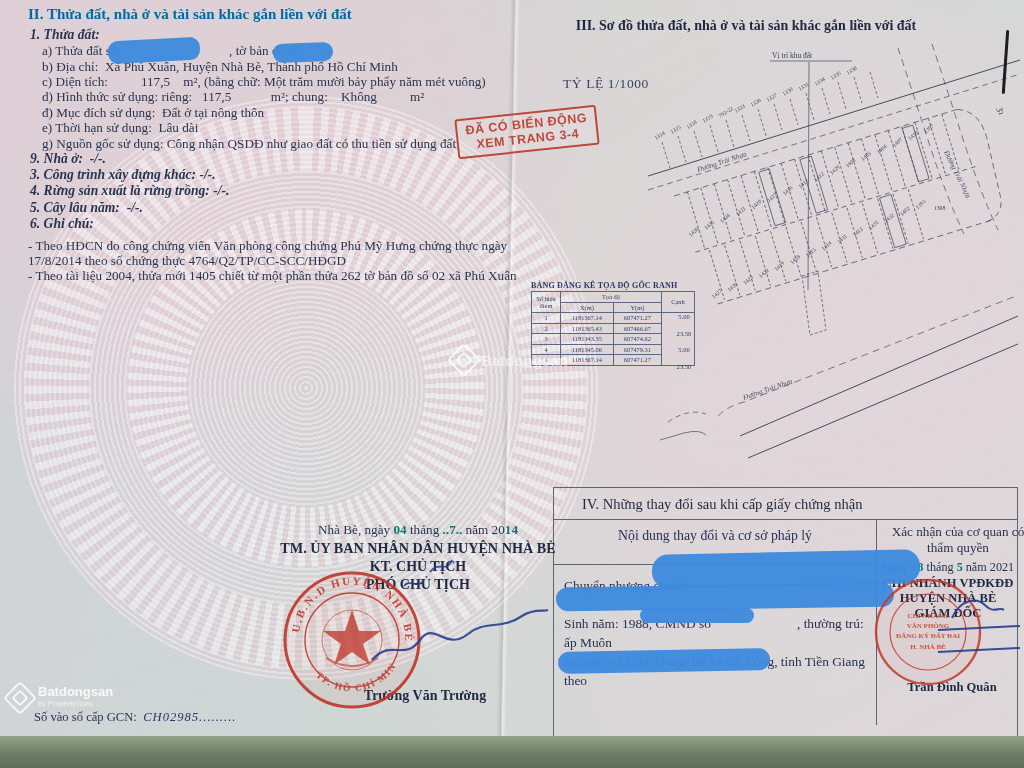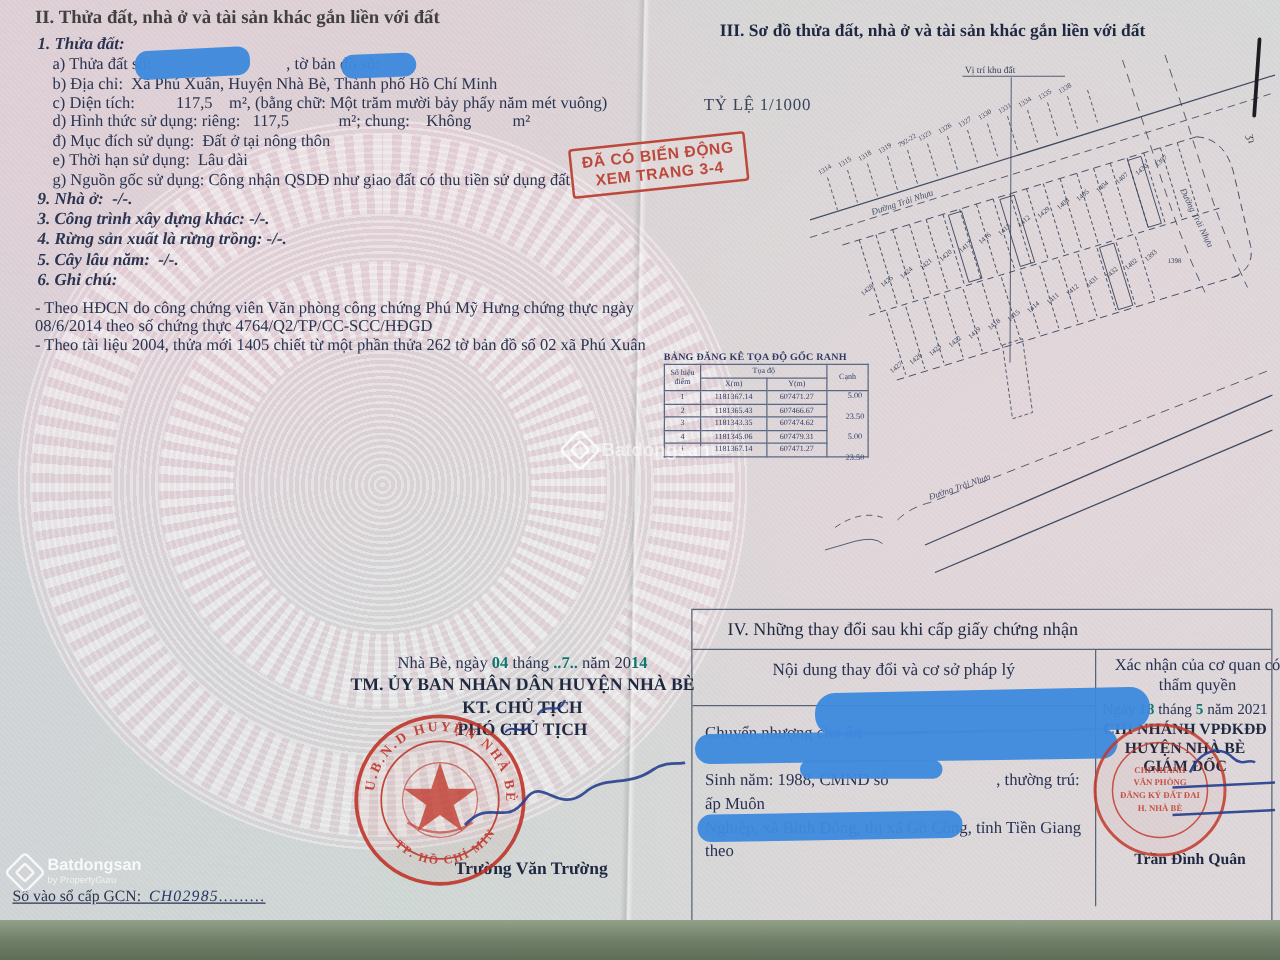--- a/index.html
+++ b/index.html
@@ -26,21 +26,21 @@
     background:repeating-conic-gradient(rgba(255,255,255,.5) 0 1.6deg, rgba(225,196,206,.34) 1.6deg 3.2deg);
     -webkit-mask:radial-gradient(circle, transparent 0 216px, #000 218px 280px, transparent 282px);
             mask:radial-gradient(circle, transparent 0 216px, #000 218px 280px, transparent 282px);}
   .fold{position:absolute;left:503px;top:-6px;width:10px;height:760px;transform:rotate(1.1deg);
     background:linear-gradient(90deg, rgba(0,0,0,0), rgba(40,60,60,.14) 45%, rgba(255,255,255,.5) 60%, rgba(0,0,0,0));}
   .surface{position:absolute;left:0;top:736px;width:1024px;height:32px;
     background:linear-gradient(180deg,#93a18a,#6d7d66 55%,#5e6e58);}
 
   
   .leftcol{position:absolute;left:24px;top:6px;width:496px;color:#2a3450;}
-  .leftcol .h{font-weight:bold;font-size:15px;color:#404040;margin:0 0 4px 4px;}
+  .leftcol .h{font-weight:bold;font-size:15px;color:#0369a1;margin:0 0 4px 4px;}
   .ln{font-size:13.2px;line-height:15.4px;white-space:pre-wrap;margin:0 0 0 18px;}
   .ln.item{font-weight:bold;font-style:italic;margin-left:6px;font-size:13.6px;line-height:16.2px;}
   .ln.note{margin-left:4px;line-height:15px;}
   .gap{display:inline-block;}
 
   .redact{position:absolute;background:#3e89dd;border-radius:10px;opacity:.96;}
 
   .stamp{position:absolute;left:456px;top:112px;transform:rotate(-6deg);border:2.5px solid #b93a2c;
     border-radius:3px;padding:3px 8px;color:#b93a2c;font-family:"Liberation Sans",sans-serif;
     font-weight:bold;font-size:12.5px;text-align:center;line-height:15px;letter-spacing:.5px;opacity:.9;background:rgba(255,240,238,.15);}
@@ -80,21 +80,21 @@
   .hand{color:#0f766e;}
   .hand.b{font-weight:bold;}
 
   
   .signblock{position:absolute;left:268px;top:522px;width:300px;text-align:center;color:#1e2840;}
   .signblock .date{font-size:13.2px;color:#2a3450;font-weight:normal;}
   .signblock .org{font-weight:bold;font-size:14.2px;margin-top:2px;}
   .signblock .t1,.signblock .t2{font-weight:bold;font-size:14px;margin-top:2px;}
   .signer-name{position:absolute;left:330px;top:688px;width:190px;text-align:center;font-weight:bold;font-size:14px;color:#1e2840;}
 
-  .gcn{position:absolute;left:10px;top:710px;font-size:12.6px;color:#2a3450;text-decoration:underline;}
+  .gcn{position:absolute;left:34px;top:710px;font-size:12.6px;color:#2a3450;}
   .gcn .val{font-style:italic;letter-spacing:1px;color:#273866;}
 
   
   .wm-center{position:absolute;left:452px;top:348px;color:rgba(255,255,255,.55);
     font-family:"Liberation Sans",sans-serif;font-weight:bold;font-size:15px;display:flex;align-items:center;gap:5px;}
   .wm-corner{position:absolute;left:8px;top:686px;color:rgba(255,255,255,.85);
     font-family:"Liberation Sans",sans-serif;line-height:12px;display:flex;gap:6px;align-items:flex-start;}
   .wm-corner .logo,.wm-center .logo{width:20px;height:20px;border:2.2px solid rgba(255,255,255,.8);
     border-radius:4px;transform:rotate(45deg);position:relative;flex:0 0 auto;}
   .wm-corner .logo::after,.wm-center .logo::after{content:"";position:absolute;inset:4px;
@@ -124,21 +124,21 @@
       <div class="ln">c) Diện tích:          117,5    m², (bằng chữ: Một trăm mười bảy phẩy năm mét vuông)</div>
       <div class="ln">d) Hình thức sử dụng: riêng:   117,5            m²; chung:    Không          m²</div>
       <div class="ln">đ) Mục đích sử dụng:  Đất ở tại nông thôn</div>
       <div class="ln">e) Thời hạn sử dụng:  Lâu dài</div>
       <div class="ln">g) Nguồn gốc sử dụng: Công nhận QSDĐ như giao đất có thu tiền sử dụng đất</div>
       <div class="ln item">9. Nhà ở:  -/-.</div>
       <div class="ln item">3. Công trình xây dựng khác: -/-.</div>
       <div class="ln item">4. Rừng sản xuất là rừng trồng: -/-.</div>
       <div class="ln item">5. Cây lâu năm:  -/-.</div>
       <div class="ln item">6. Ghi chú:</div>
-      <div class="ln note" style="margin-top:6px;">- Theo HĐCN do công chứng viên Văn phòng công chứng Phú Mỹ Hưng chứng thực ngày 08/6/2014 theo số chứng thực 4764/Q2/TP/CC-SCC/HĐGD</div>
+      <div class="ln note" style="margin-top:6px;">- Theo HĐCN do công chứng viên Văn phòng công chứng Phú Mỹ Hưng chứng thực ngày 17/8/2014 theo số chứng thực 4764/Q2/TP/CC-SCC/HĐGD</div>
       <div class="ln note">- Theo tài liệu 2004, thửa mới 1405 chiết từ một phần thửa 262 tờ bản đồ số 02 xã Phú Xuân</div>
     </div>
 
     <div class="redact" style="left:108px;top:39px;width:92px;height:23px;transform:rotate(-3deg);"></div>
     <div class="redact" style="left:273px;top:43px;width:60px;height:19px;transform:rotate(-2deg);"></div>
 
     <div class="stamp">
       <div>ĐÃ CÓ BIẾN ĐỘNG</div>
       <div>XEM TRANG 3-4</div>
     </div>

